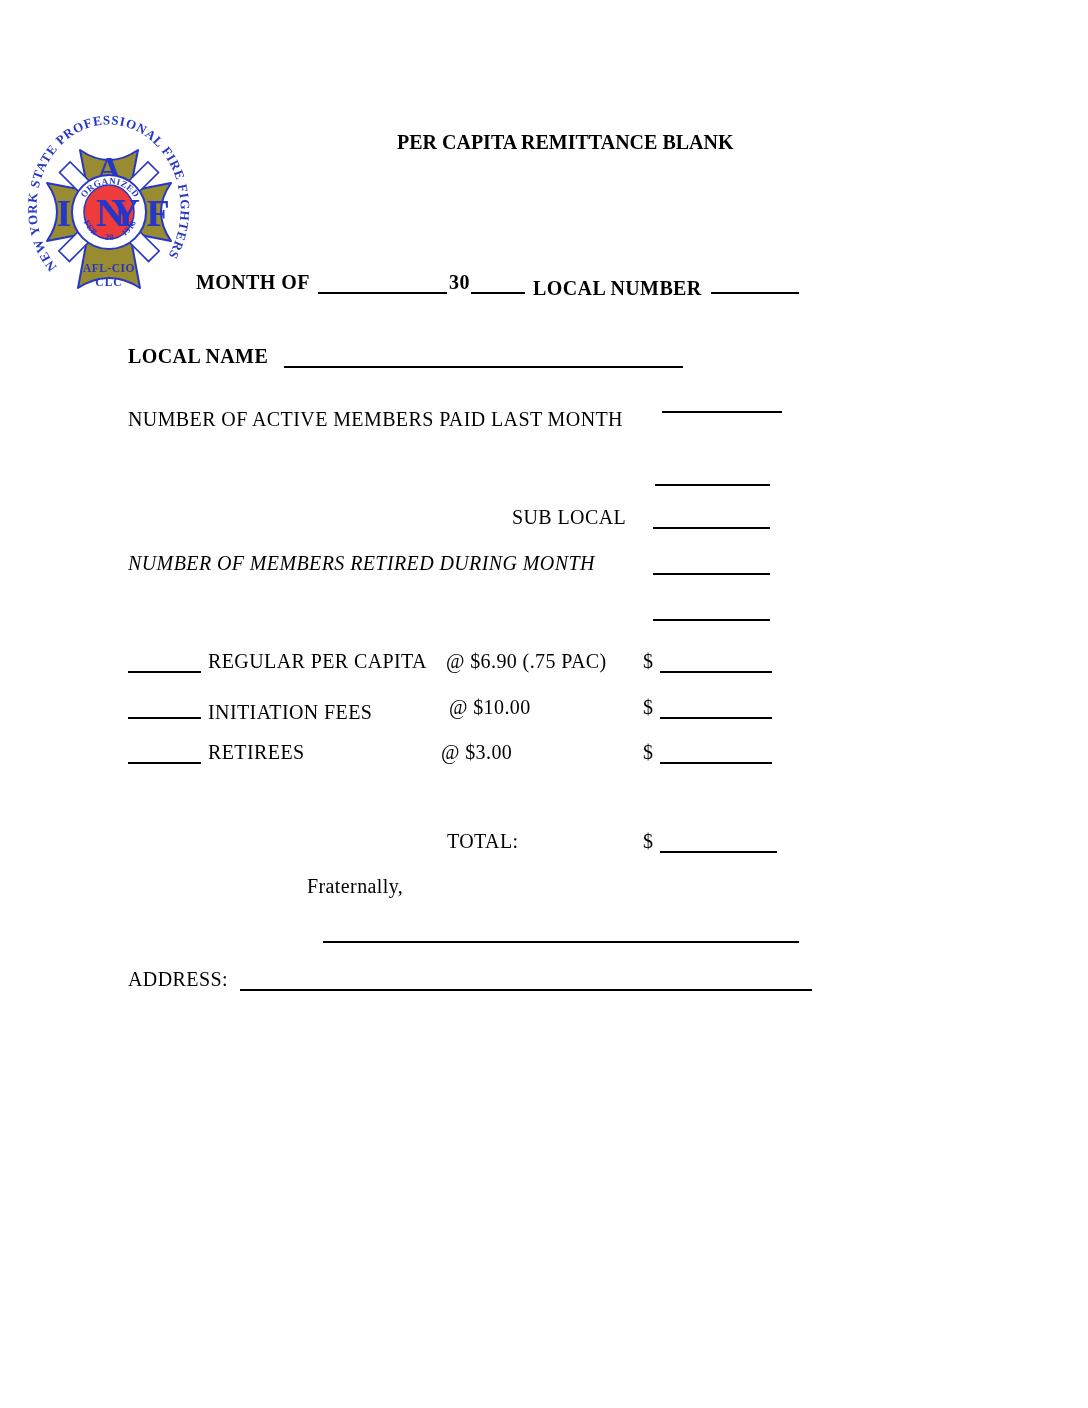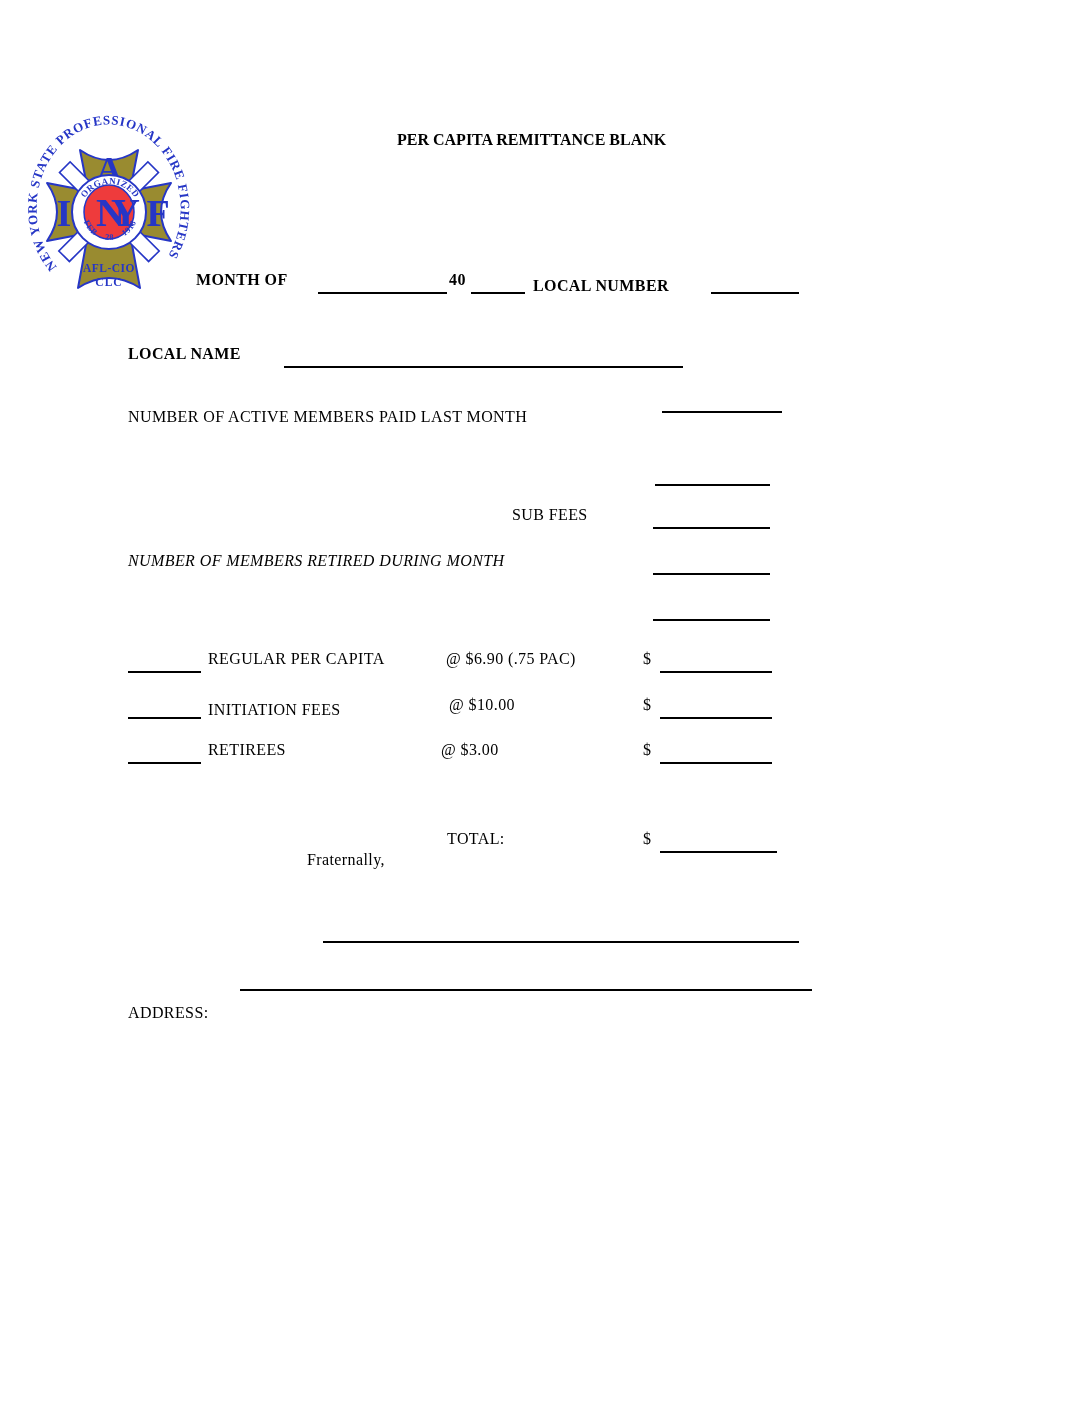--- a/index.html
+++ b/index.html
@@ -1,21 +1,21 @@
 <!DOCTYPE html>
 <html style="--blue: #2636c6; --gold: #998b30; --red: #ee3b3c;"><head>
 <meta charset="utf-8">
 <style>
   html,body { margin:0; padding:0; background:#ffffff; }
   .page {
     position:relative; width:1088px; height:1408px; background:#ffffff;
     font-family:"Liberation Serif","DejaVu Serif",serif; color:#000;
     overflow:hidden;
   }
-  .t { position:absolute; white-space:nowrap; font-size:16px; line-height:1; letter-spacing:0.4px; }
+  .t { position:absolute; white-space:nowrap; font-size:20px; line-height:1; letter-spacing:0.4px; }
   .bold { font-weight:bold; }
   .blank { position:absolute; height:0; border-bottom:2px solid #000; }
   svg text { font-family:"Liberation Serif","DejaVu Serif",serif; }
   .c-blue { fill:var(--blue); }
   .c-gold { fill:var(--gold); stroke:var(--blue); stroke-width:2; }
   .c-red  { fill:var(--red);  stroke:var(--blue); stroke-width:1.5; }
   .band   { fill:#ffffff; stroke:var(--blue); stroke-width:1.6; }
 </style>
 </head>
 <body>
@@ -64,34 +64,34 @@
         <textPath href="#datePath" startOffset="50%" text-anchor="middle">FEB 28 1918</textPath>
       </text>
 
       <text x="85" y="160" text-anchor="middle" font-size="11.5" font-weight="bold" letter-spacing="0.5" class="c-blue">AFL-CIO</text>
       <text x="85" y="174" text-anchor="middle" font-size="11.5" font-weight="bold" letter-spacing="1" class="c-blue">CLC</text>
     </svg>
   </div>
 
   <div class="t bold" style="left:196px; top:272px;text-align:center;">MONTH OF</div>
   <div class="blank" style="left:318px; top:292px; width:129px;"></div>
-  <div class="t bold" style="left:449px; top:272px;">40</div>
+  <div class="t bold" style="left:449px; top:272px;">30</div>
   <div class="blank" style="left:471px; top:292px; width:54px;"></div>
   <div class="t bold" style="left:533px; top:278px;">LOCAL NUMBER</div>
   <div class="blank" style="left:711px; top:292px; width:88px;"></div>
 
   <div class="t bold" style="left:128px; top:346px;">LOCAL NAME</div>
   <div class="blank" style="left:284px; top:366px; width:399px;"></div>
 
   <div class="t" style="left:128px; top:409px;">NUMBER OF ACTIVE MEMBERS PAID LAST MONTH</div>
   <div class="blank" style="left:662px; top:411px; width:120px;"></div>
 
   <div class="blank" style="left:655px; top:484px; width:115px;"></div>
 
-  <div class="t" style="left:512px; top:507px;">SUB FEES</div>
+  <div class="t" style="left:512px; top:507px;">SUB LOCAL</div>
   <div class="blank" style="left:653px; top:527px; width:117px;"></div>
 
   <div class="t" style="left:128px; top:553px;font-style:italic;">NUMBER OF MEMBERS RETIRED DURING MONTH</div>
   <div class="blank" style="left:653px; top:573px; width:117px;"></div>
 
   <div class="blank" style="left:653px; top:619px; width:117px;"></div>
 
   <div>
     <div class="blank" style="left:128px; top:671px; width:73px;"></div>
     <div class="t" style="left:208px; top:651px;">REGULAR PER CAPITA</div>
@@ -113,20 +113,20 @@
     <div class="t" style="left:208px; top:742px;">RETIREES</div>
     <div class="t" style="left:441px; top:742px;">@ $3.00</div>
     <div class="t" style="left:643px; top:742px;">$</div>
     <div class="blank" style="left:660px; top:762px; width:112px;"></div>
   </div>
 
   <div class="t" style="left:447px; top:831px;">TOTAL:</div>
   <div class="t" style="left:643px; top:831px;">$</div>
   <div class="blank" style="left:660px; top:851px; width:117px;"></div>
 
-  <div class="t" style="left:307px; top:852px;">Fraternally,</div>
+  <div class="t" style="left:307px; top:876px;">Fraternally,</div>
 
   <div class="blank" style="left:323px; top:941px; width:476px;"></div>
 
-  <div class="t" style="left:128px; top:969px;margin-top:36px;">ADDRESS:</div>
+  <div class="t" style="left:128px; top:969px;">ADDRESS:</div>
   <div class="blank" style="left:240px; top:989px; width:572px;"></div>
 
 </div>
 
 </body></html>

